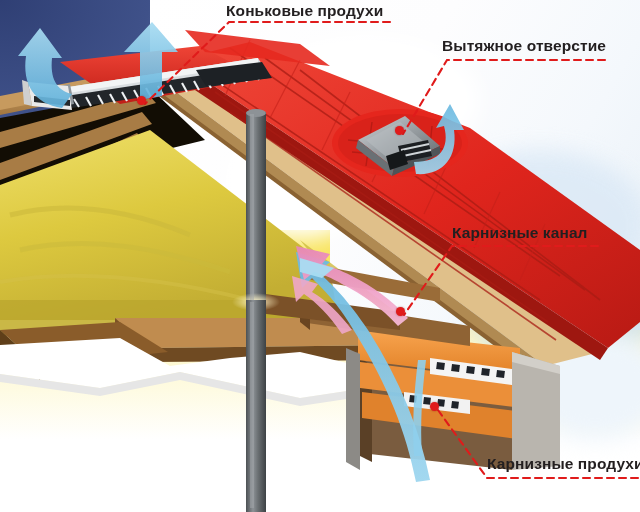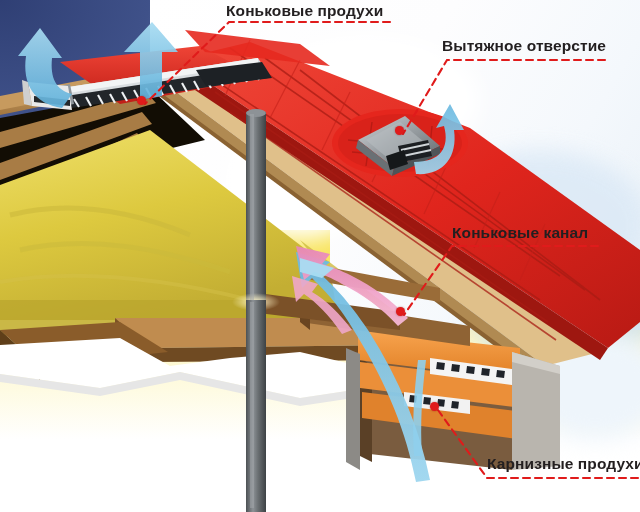--- a/index.html
+++ b/index.html
@@ -337,17 +337,17 @@
 
   <div class="dot" style="left:137px;top:96px;"></div>
   <div class="dot" style="left:395px;top:126px;"></div>
   <div class="dot" style="left:396px;top:307px;"></div>
   <div class="dot" style="left:430px;top:402px;"></div>
 
   <div class="lbl" style="left:442px;top:37px;">Вытяжное отверстие</div>
 
   <div class="lbl" style="left:226px;top:2px;">Коньковые продухи</div>
 
-  <div class="lbl" style="left:452px;top:224px;">Коньковые канал</div>
+  <div class="lbl" style="left:452px;top:224px;">Карнизные канал</div>
 
   <div class="lbl" style="left:487px;top:455px;">Карнизные продухи</div>
 
 </div>
 
 </body></html>

